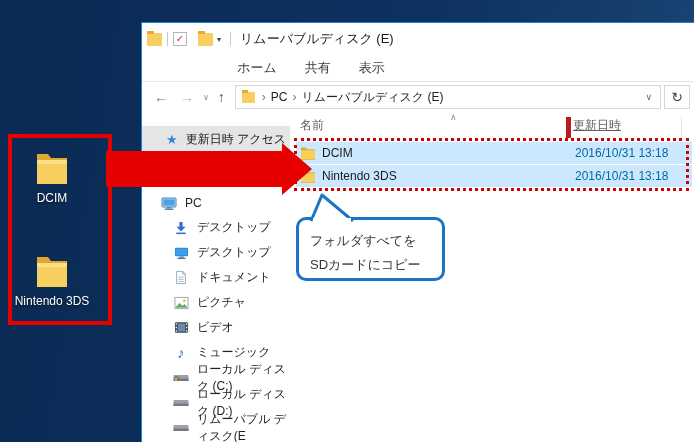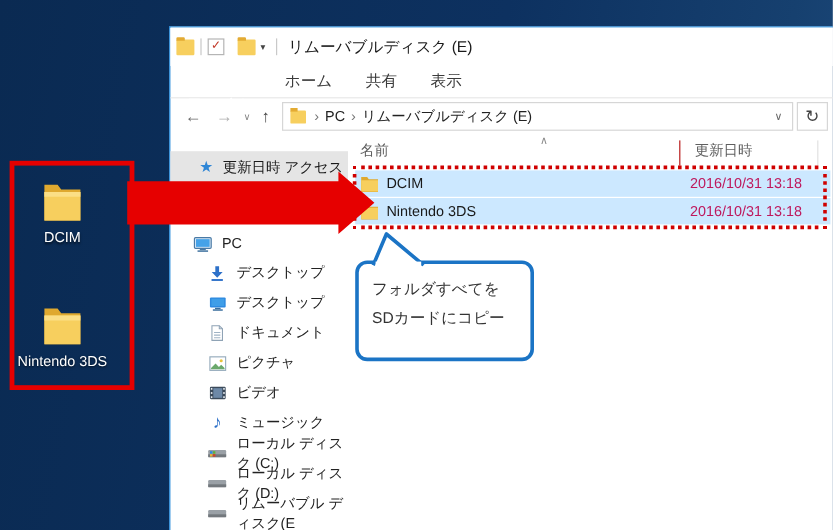--- a/index.html
+++ b/index.html
@@ -13,21 +13,21 @@
   .desktop-icon .dlabel { color:#fff; font-size:12px; margin-top:4px; text-shadow:0 1px 2px rgba(0,0,0,.7); }
   .dicon-dcim { left:10px; top:150px; }
   .dicon-n3ds { left:10px; top:253px; }
 
   
   .red-rect { position:absolute; left:8px; top:134px; width:104px; height:191px;
     border:4px solid #e60000; z-index:40; }
   .arrow-svg { position:absolute; left:105px; top:140px; z-index:41; }
   .dotted-rect { position:absolute; left:294px; top:138px; width:395px; height:53px;
     border:3px dotted #cf0000; z-index:30; pointer-events:none; }
-  .callout { position:absolute; left:296px; top:217px; width:149px; height:84px;
+  .callout { position:absolute; left:296px; top:217px; width:149px; height:64px;
     background:#fff; border:3px solid #1b74c5; border-radius:10px; z-index:32;
     padding:9px 11px; font-size:13px; color:#333; line-height:1.85; }
   .callout-tail { position:absolute; left:305px; top:192px; z-index:33; }
 
   
   .window { position:absolute; left:141px; top:22px; width:553px; height:420px;
     background:#fff; border-top:1px solid #1883d7; border-left:1px solid #1883d7; z-index:10; }
 
   .titlebar { height:32px; display:flex; align-items:center; padding-left:5px; background:#fff; }
   .qat-sep { width:1px; height:14px; background:#c9c9c9; margin:0 5px; }
@@ -65,27 +65,27 @@
   .tree { margin-top:38px; }
   .tree-item { height:25px; display:flex; align-items:center; padding-left:19px; font-size:12px; color:#222; }
   .tree-item.child { padding-left:31px; }
   .tree-item .ticon { width:16px; height:16px; margin-right:8px; flex:none; display:flex;
     align-items:center; justify-content:center; }
   .note { color:#2e71c9; font-size:15px; }
 
   .filelist { flex:1; position:relative; }
   .fl-header { height:26px; display:flex; align-items:flex-end; position:relative; font-size:12px; color:#5f5f5f; }
   .col-name { width:276px; padding:0 0 4px 10px; }
-  .col-date { width:116px; padding:0 0 4px 12px; border-left:1px solid #b91c1c; border-right:1px solid #e2e2e2; }
+  .col-date { width:116px; padding:0 0 4px 2px; border-left:5px solid #b91c1c; border-right:1px solid #e2e2e2;text-decoration:underline; }
   .sort-caret { position:absolute; left:160px; top:0; color:#8a8a8a; font-size:9px; }
   .rows { margin-top:4px; }
   .row { height:22px; margin:0 2px 1px 6px; background:#cce8ff; display:flex; align-items:center; }
   .row .ficon { margin:0 6px 0 4px; flex:none; }
   .row .fname { width:250px; font-size:12px; color:#1a1a1a; }
-  .row .fdate { font-size:12px; color:#be185d; padding-left:3px;text-align:right; }
+  .row .fdate { font-size:12px; color:#0369a1; padding-left:3px;text-align:right; }
 </style>
 </head>
 <body>
 
 <div class="desktop">
 
   <div class="desktop-icon dicon-dcim">
     <svg width="38" height="34" viewBox="0 0 19 17">
       <path d="M2 2 h5.5 l1.5 2 H17 v13 H2 Z" fill="#dfa92f"></path>
       <path d="M2 5 h15 v12 H2 Z" fill="#f7cf5e"></path>

